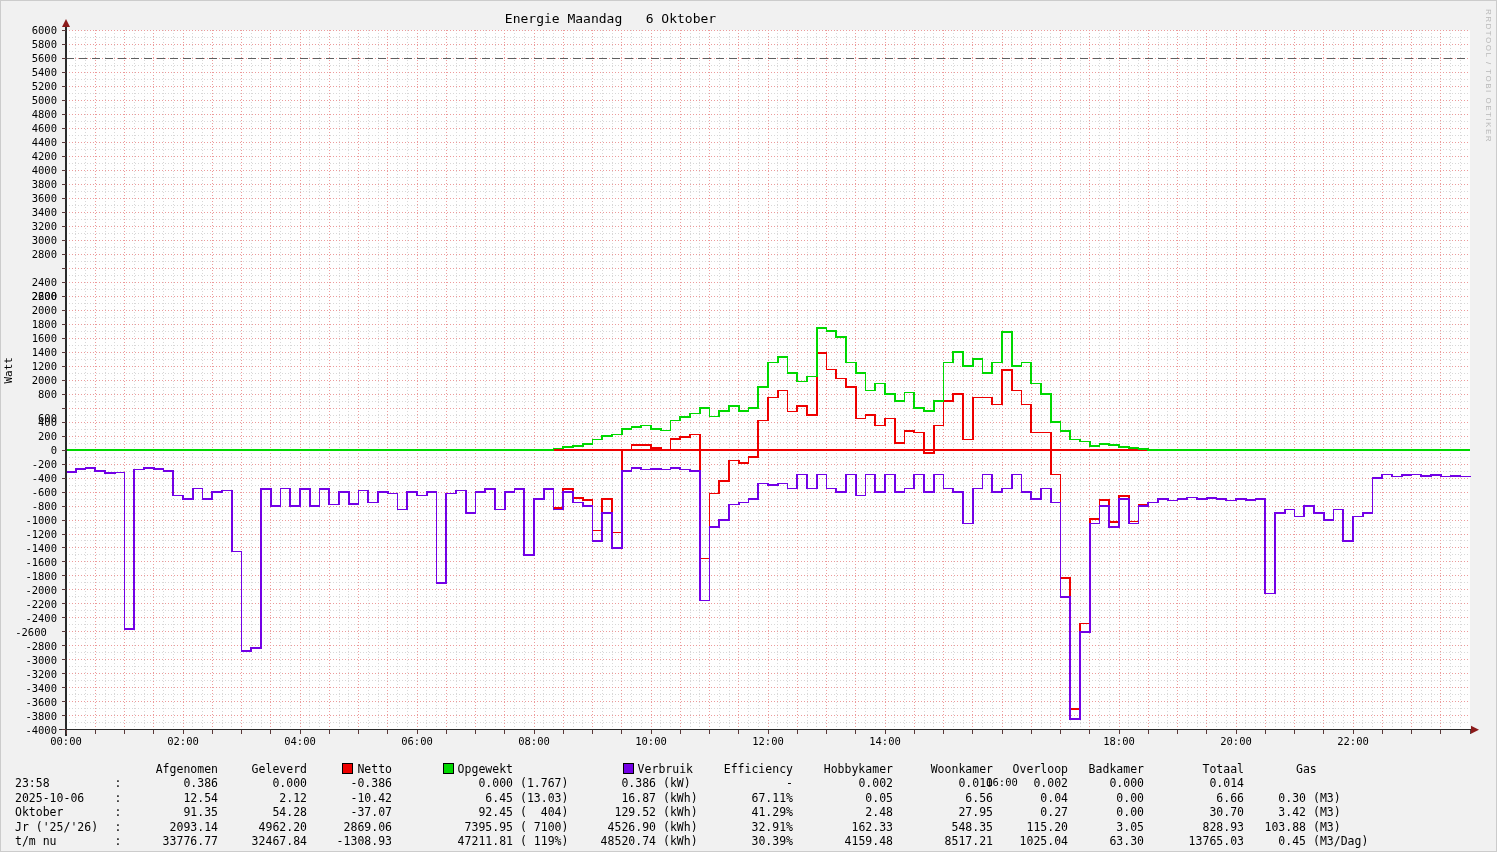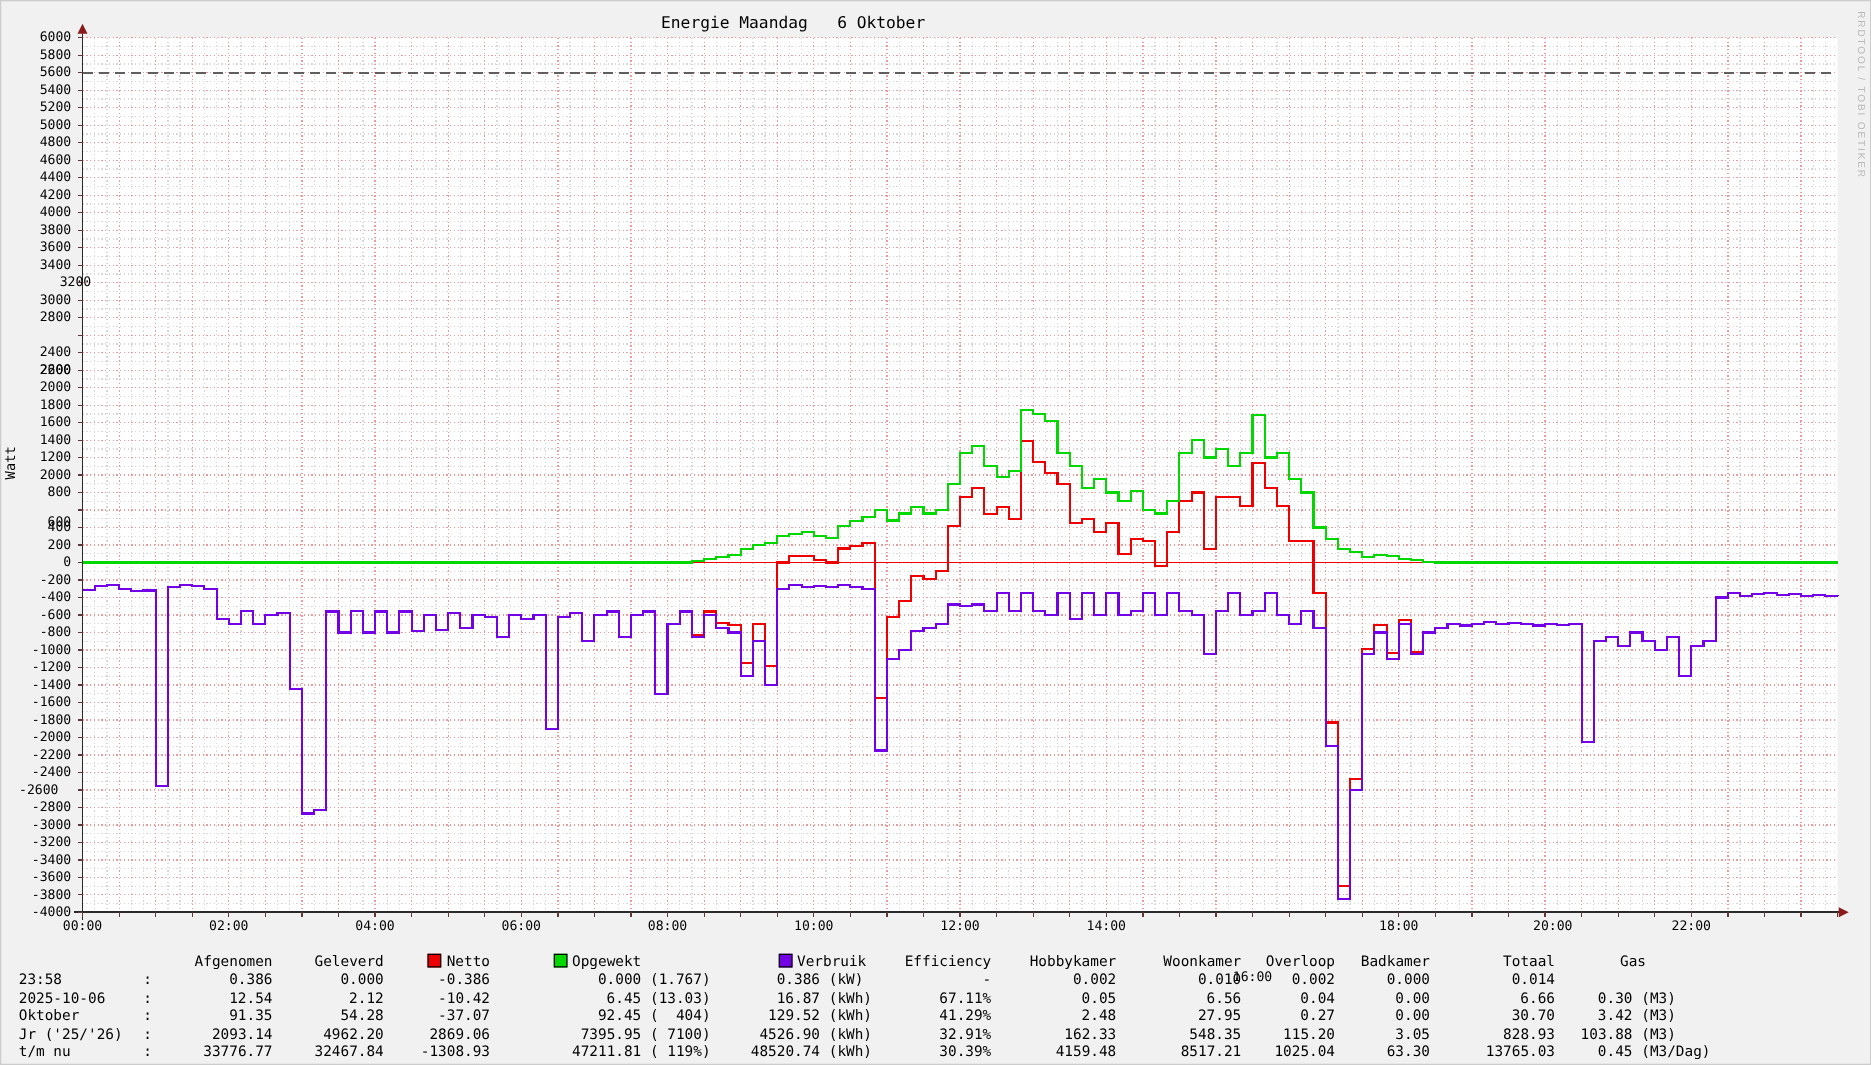--- a/index.html
+++ b/index.html
@@ -2,21 +2,21 @@
 <html><head>
 <meta charset="utf-8">
 <style>
   html,body{margin:0;padding:0;background:#ffffff;}
   .frame{
     position:relative;width:1497px;height:852px;box-sizing:border-box;
     background:#f1f1f1;border:1px solid #cccccc;overflow:hidden;
     font-family:"DejaVu Sans Mono","Liberation Mono",monospace;color:#000;
   }
   .chart-title{position:absolute;top:10px;left:0;width:1219px;text-align:center;
-    font-size:13px;letter-spacing:0px;white-space:pre;padding-left:24px;}
+    font-size:13px;letter-spacing:0px;white-space:pre;}
   .watermark{position:absolute;top:8px;right:3px;writing-mode:vertical-rl;
     font-family:"Liberation Sans",sans-serif;font-size:8px;color:#b9b9b9;letter-spacing:1.5px;}
   .y-axis-title{position:absolute;left:1px;top:356px;writing-mode:vertical-rl;
     transform:rotate(180deg);font-size:11px;}
   svg{position:absolute;left:0;top:0;}
   .tick{position:absolute;font-size:10.5px;line-height:12px;white-space:pre;}
   .ytick{width:52px;text-align:right;}
   .xtick{width:44px;text-align:center;}
   .trow{position:absolute;left:14px;display:grid;}
   .cell{font-size:11.5px;line-height:14px;white-space:pre;}
@@ -57,21 +57,21 @@
       <div class="tick ytick" style="left: 4px; top: 79.2px;">5200</div>
       <div class="tick ytick" style="left: 4px; top: 93.2px;">5000</div>
       <div class="tick ytick" style="left: 4px; top: 107.2px;">4800</div>
       <div class="tick ytick" style="left: 4px; top: 121.2px;">4600</div>
       <div class="tick ytick" style="left: 4px; top: 135.2px;">4400</div>
       <div class="tick ytick" style="left: 4px; top: 149.2px;">4200</div>
       <div class="tick ytick" style="left: 4px; top: 163.2px;">4000</div>
       <div class="tick ytick" style="left: 4px; top: 177.2px;">3800</div>
       <div class="tick ytick" style="left: 4px; top: 191.1px;">3600</div>
       <div class="tick ytick" style="left: 4px; top: 205.1px;">3400</div>
-      <div class="tick ytick" style="left: 20px; top: 219.1px;">3200</div>
+      <div class="tick ytick" style="left: 4px; top: 219.1px;">3200</div>
       <div class="tick ytick" style="left: 4px; top: 233.1px;">3000</div>
       <div class="tick ytick" style="left: 4px; top: 247.1px;">2800</div>
       <div class="tick ytick" style="left: 4px; top: 261.1px; margin-top: 28px;">2600</div>
       <div class="tick ytick" style="left: 4px; top: 275.1px;">2400</div>
       <div class="tick ytick" style="left: 4px; top: 289.1px;">2200</div>
       <div class="tick ytick" style="left: 4px; top: 303.1px;">2000</div>
       <div class="tick ytick" style="left: 4px; top: 317.1px;">1800</div>
       <div class="tick ytick" style="left: 4px; top: 331.1px;">1600</div>
       <div class="tick ytick" style="left: 4px; top: 345.1px;">1400</div>
       <div class="tick ytick" style="left: 4px; top: 359px;">1200</div>
@@ -106,21 +106,21 @@
       <div class="tick xtick" style="left: 43px; top: 733.84px;">00:00</div>
       <div class="tick xtick" style="left: 160px; top: 733.84px;">02:00</div>
       <div class="tick xtick" style="left: 277px; top: 733.84px;">04:00</div>
       <div class="tick xtick" style="left: 394px; top: 733.84px;">06:00</div>
       <div class="tick xtick" style="left: 511px; top: 733.84px;">08:00</div>
       <div class="tick xtick" style="left: 628px; top: 733.84px;">10:00</div>
       <div class="tick xtick" style="left: 745px; top: 733.84px;">12:00</div>
       <div class="tick xtick" style="left: 862px; top: 733.84px;">14:00</div>
       <div class="tick xtick" style="left: 979px; top: 775px;">16:00</div>
       <div class="tick xtick" style="left: 1096px; top: 733.84px;">18:00</div>
-      <div class="tick xtick" style="left: 1213px; top: 733.84px; text-align: right;">20:00</div>
+      <div class="tick xtick" style="left: 1213px; top: 733.84px;">20:00</div>
       <div class="tick xtick" style="left: 1330px; top: 733.84px;">22:00</div>
     </div>
   <div id="legend-table">
       <div class="trow" style="top: 761px; grid-template-columns: 98px 10px 95px 89px 85px 121px 55px 88px 47px 90px 100px 100px 75px 76px 100px 62px 70px;">
         <div class="cell c-right"></div>
         <div class="cell c-right"></div>
         <div class="cell c-right">Afgenomen</div>
         <div class="cell c-right">Geleverd</div>
         <div class="cell c-right"><span class="swatch" style="background: rgb(238, 0, 0);"></span>Netto</div>
         <div class="cell c-right"><span class="swatch" style="background: rgb(0, 216, 0);"></span>Opgewekt</div>

